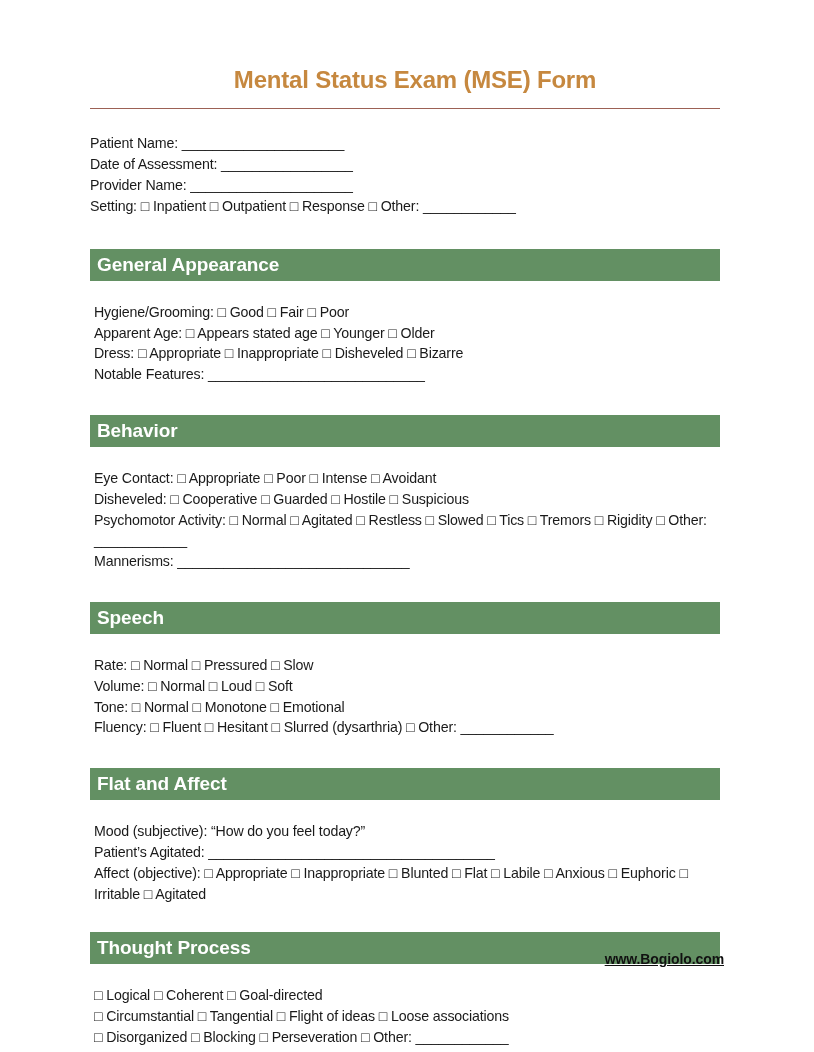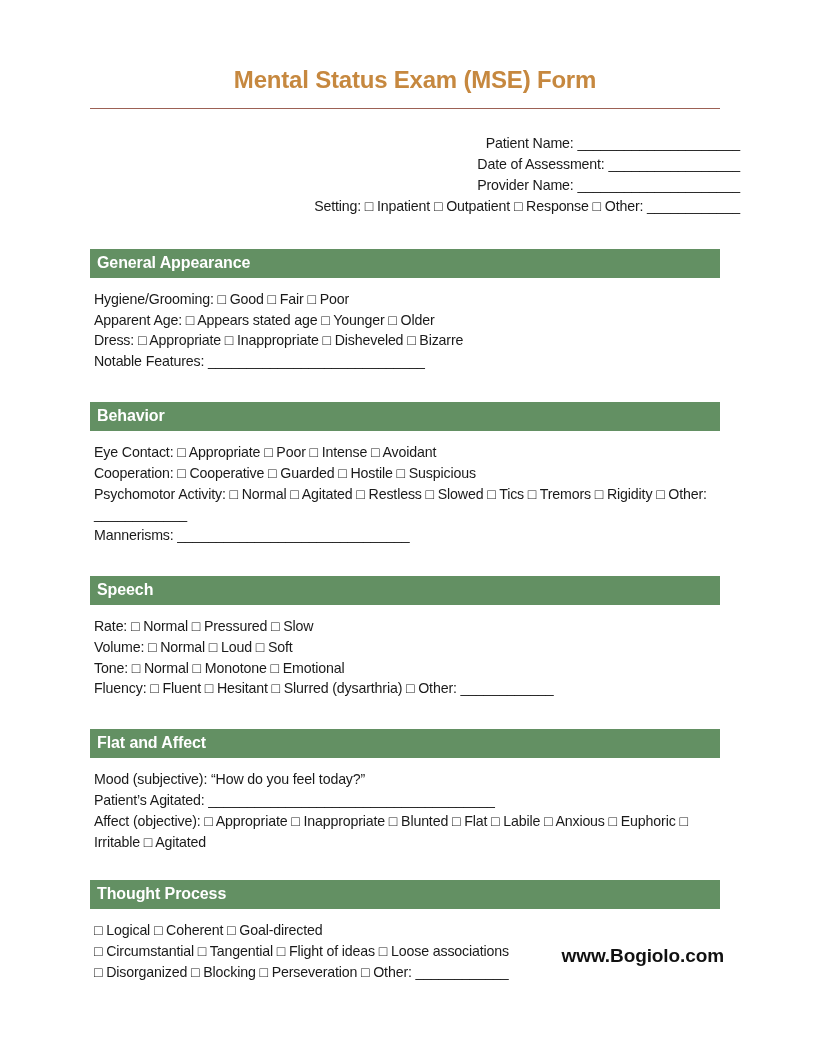--- a/index.html
+++ b/index.html
@@ -46,53 +46,54 @@
   
   .form-line {
     font-size: 14.2px;
     line-height: 20.8px;
     color: #1a1a1a;
     white-space: normal;
     margin: 0;
     padding: 0;
     letter-spacing: -0.15px;
   }
-  .info-block .form-line { margin-bottom: 0.5px; text-align: right; }
+  .info-block .form-line { margin-bottom: 0.5px; }
 
   
   .section { margin-top: 0; }
   .section-header {
     background: #639063;
     color: #ffffff;
-    font-size: 16px;
+    font-size: 19px;
     font-weight: bold;
     line-height: 1;
     padding: 6px 0 7px 7px;
     width: 630px;
     box-sizing: border-box;
     letter-spacing: -0.1px;
   }
   .section-body {
-    padding: 11px 0 0 4px;
+    padding: 21px 0 0 4px;
     width: 636px;
   }
 
   .gap-after-info { height: 31px; }
   .gap-between { height: 30px; }
   .gap-small { height: 28px; }
 
   
   .footer {
     position: absolute;
     right: 90px;
     bottom: 85px;
-    font-size: 19px;
+    font-size: 14px;
     font-weight: bold;
     color: #111111;
     letter-spacing: -0.1px;
+    text-decoration: underline;
   }
 </style>
 </head>
 <body>
 
 <div class="page">
 
   <h1 class="doc-title">Mental Status Exam (MSE) Form</h1>
 
   <hr class="title-rule">
@@ -115,21 +116,21 @@
       <div class="form-line">Notable Features: ____________________________</div>
     </div>
   </div>
 
   <div class="gap-between"></div>
 
   <div class="section">
     <div class="section-header">Behavior</div>
     <div class="section-body">
       <div class="form-line">Eye Contact: □ Appropriate □ Poor □ Intense □ Avoidant</div>
-      <div class="form-line">Cooperation: □ Cooperative □ Guarded □ Hostile □ Suspicious</div>
+      <div class="form-line">Disheveled: □ Cooperative □ Guarded □ Hostile □ Suspicious</div>
       <div class="form-line">Psychomotor Activity: □ Normal □ Agitated □ Restless □ Slowed □ Tics □ Tremors □ Rigidity □ Other: ____________</div>
       <div class="form-line">Mannerisms: ______________________________</div>
     </div>
   </div>
 
   <div class="gap-between"></div>
 
   <div class="section">
     <div class="section-header">Speech</div>
     <div class="section-body">

